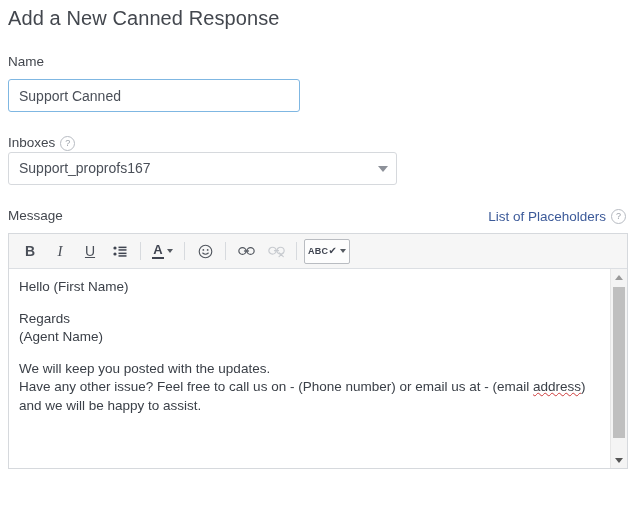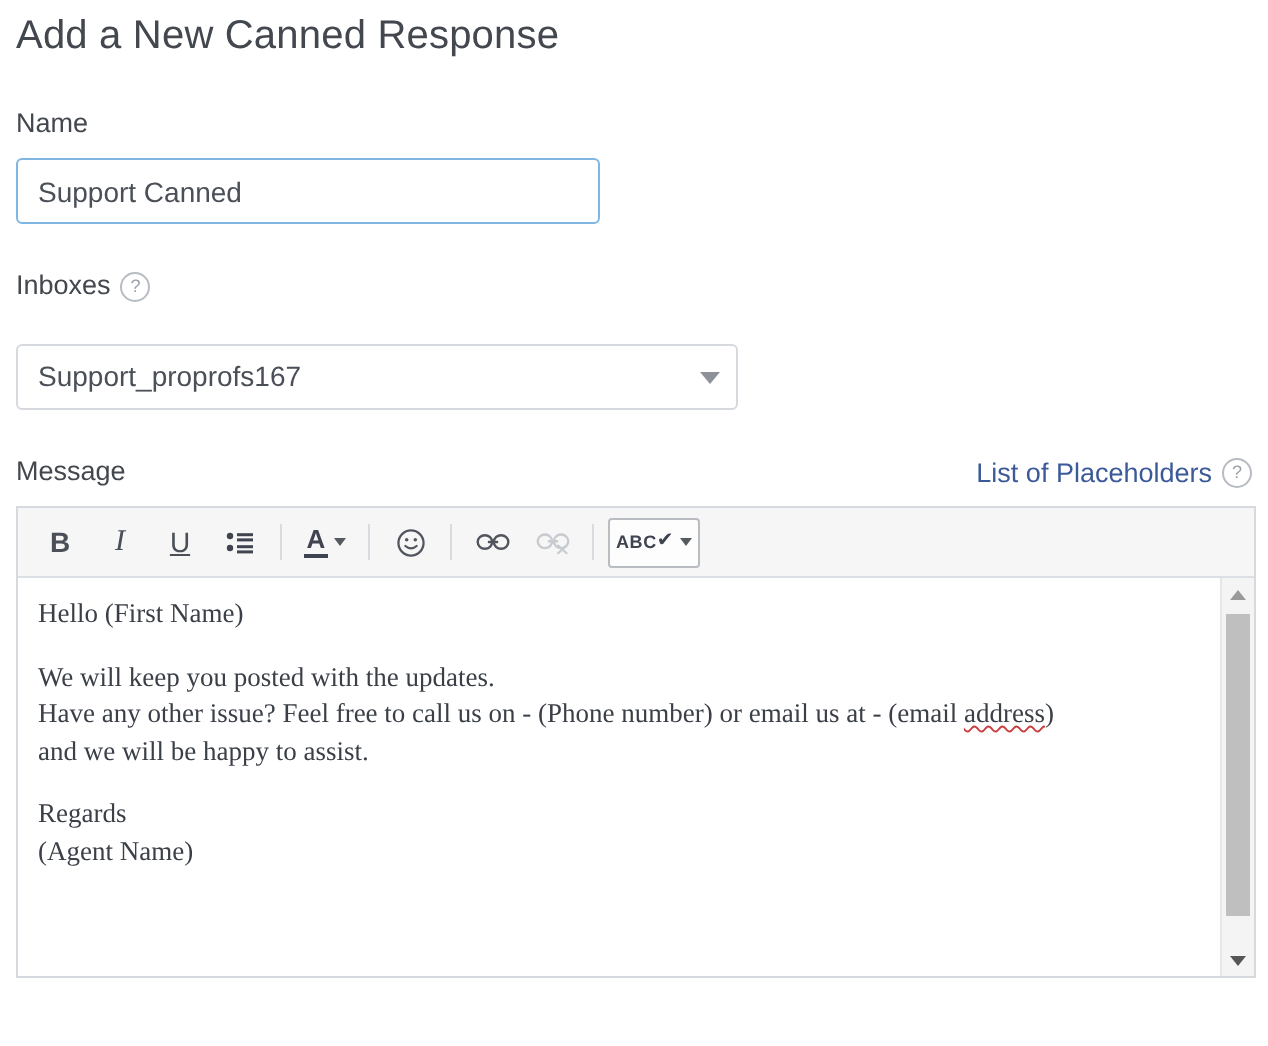--- a/index.html
+++ b/index.html
@@ -89,23 +89,23 @@
     background: #fff;
     font-family: "Liberation Sans", sans-serif;
     font-size: 14px;
     color: #4a4f58;
     outline: none;
   }
 
   
   .select-wrap {
     position: relative;
-    width: 361px;
+    width: 389px;
     height: 33px;
-    margin-top: 20px;
+    margin-top: 0;
   }
   .select-box {
     box-sizing: border-box;
     width: 100%;
     height: 100%;
     border: 1px solid #d6d9dd;
     border-radius: 3px;
     background: #fff;
     font-size: 14px;
     color: #4a4f58;
@@ -242,21 +242,21 @@
   }
   .editor-text {
     flex: 1;
     padding: 9px 10px 10px 10px;
     font-size: 13.5px;
     line-height: 18.5px;
     color: #3b4048;
     overflow: hidden;
     outline: none;
   }
-  .editor-text p { margin: 0 0 13px 0; font-family: Liberation Serif, serif; }
+  .editor-text p { margin: 0 0 13px 0; }
   .editor-text p:last-child { margin-bottom: 0; }
   .sp-err {
     text-decoration: underline;
     text-decoration-style: wavy;
     text-decoration-color: #cc3b3b;
     text-decoration-thickness: 1px;
   }
 
   
   .scrollbar {
@@ -401,27 +401,27 @@
             <span class="abc-check">✔</span>
           </span>
           <span class="caret-sm"></span>
         </span>
       </div>
 
       <div class="editor-body">
         <div class="editor-text">
           <p>Hello (First Name)</p>
           <p>
+            <span>Regards</span><br>
+            <span>(Agent Name)</span>
+          </p>
+          <p>
             <span>We will keep you posted with the updates.</span><br>
             <span>Have any other issue? Feel free to call us on - (Phone number) or email us at - (email </span><span class="sp-err">address</span><span>)</span><br>
             <span>and we will be happy to assist.</span>
-          </p>
-          <p>
-            <span>Regards</span><br>
-            <span>(Agent Name)</span>
           </p>
         </div>
 
         <div class="scrollbar">
           <span class="sb-arrow up">
               <i></i>
             </span>
           <span class="sb-thumb"></span>
           <span class="sb-arrow down">
               <i></i>

